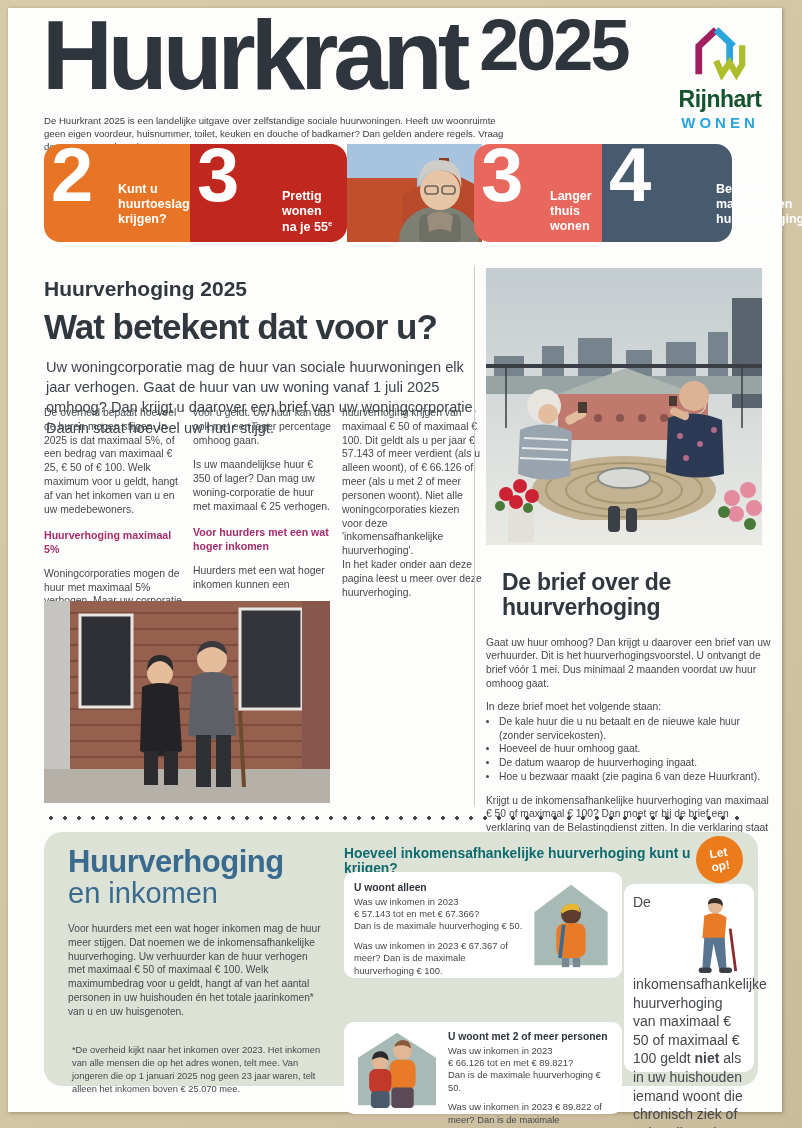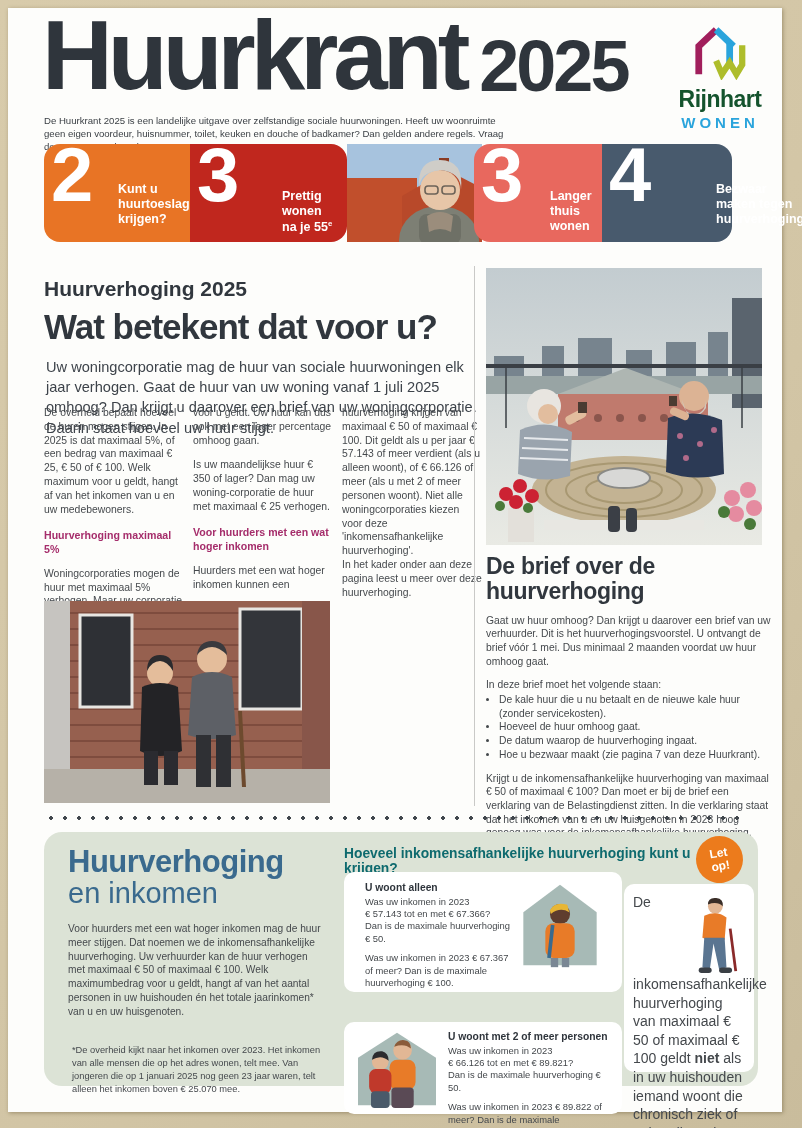--- a/index.html
+++ b/index.html
@@ -7,21 +7,21 @@
     width:802px;height:1128px;position:relative;overflow:hidden;
     background:linear-gradient(135deg,#d8cbab 0%,#d2c5a5 60%,#c9bc9c 100%);
     font-family:"Liberation Sans","DejaVu Sans",sans-serif;
     color:#44484c;
   }
   .page{
     position:absolute;left:8px;top:8px;width:774px;height:1104px;
     background:#fdfdfb;box-shadow:1px 1px 4px rgba(90,75,40,.45);
   }
   
-  .masthead-title{position:absolute;left:34px;top:-4px;display:flex;align-items:flex-end;gap:14px;color:#2f353c;}
+  .masthead-title{position:absolute;left:34px;top:-4px;display:flex;align-items:flex-start;gap:14px;color:#2f353c;}
   .mast-word{font-size:98px;font-weight:700;letter-spacing:-5px;line-height:1.05;}
   .mast-year{font-size:72px;font-weight:700;letter-spacing:-3px;}
   .logo{position:absolute;left:656px;top:16px;width:112px;text-align:center;}
   .logo-name{font-size:23px;font-weight:700;color:#14532d;letter-spacing:-.5px;margin-top:2px;}
   .logo-sub{font-size:15px;font-weight:700;color:#2aa4dc;letter-spacing:4px;margin-top:1px;}
   .intro{position:absolute;left:36px;top:96px;width:470px;font-size:9.6px;line-height:1.4;color:#3c4146;}
   
   .toc-band{position:absolute;left:36px;top:136px;height:98px;display:flex;}
   .toc-card{position:relative;height:98px;color:#fff;}
   .toc-num{position:absolute;left:7px;top:-7px;font-size:76px;font-weight:700;line-height:1;color:#fff;}
@@ -42,39 +42,39 @@
   .lede{position:absolute;left:38px;top:334px;width:432px;font-size:14.6px;line-height:1.4;color:#3d434a;}
   .colwrap{position:absolute;left:36px;top:398px;width:438px;display:flex;gap:9px;}
   .col{width:140px;font-size:10.4px;line-height:1.33;color:#45494d;}
   .col p{margin:0 0 11px 0;}
   .subhead{color:#a52d6b;font-weight:700;margin:0 0 1px 0;font-size:10.6px;}
   .photo-couple{position:absolute;left:36px;top:593px;width:286px;height:202px;overflow:hidden;}
   .vdivider{position:absolute;left:466px;top:258px;width:1px;height:540px;background:#c9c9c7;}
   
   .photo-balcony{position:absolute;left:478px;top:260px;width:276px;height:277px;overflow:hidden;}
   .letter{position:absolute;left:478px;top:546px;width:288px;}
-  .letter h2{margin:0;font-size:23px;font-weight:700;line-height:1.08;color:#31373e;letter-spacing:-.3px;}
+  .letter h2{margin:16px;font-size:23px;font-weight:700;line-height:1.08;color:#31373e;letter-spacing:-.3px;}
   .letter p{font-size:10.3px;line-height:1.33;margin:10px 0 0 0;}
   .letter .list-intro{margin:10px 0 0 0;}
   .letter ul{margin:1px 0 0 0;padding-left:13px;font-size:10.3px;line-height:1.33;}
   .letter li{margin:0;}
   
   .dotted-rule{position:absolute;left:36px;top:808px;width:702px;height:4px;
     background-image:radial-gradient(circle,#41474d 1.6px,transparent 1.8px);
     background-size:14px 4px;background-repeat:repeat-x;}
   
   .income-panel{position:absolute;left:36px;top:824px;width:714px;height:254px;background:#dce3d6;border-radius:18px;}
   .income-left{position:absolute;left:24px;top:14px;width:258px;}
   .income-h1{font-size:31px;font-weight:700;color:#3a6a8e;line-height:1.02;letter-spacing:-.5px;}
   .income-h2{font-size:29px;font-weight:400;color:#3a6a8e;line-height:1.05;}
   .income-left p{font-size:10.2px;line-height:1.35;margin:14px 0 0 0;color:#45494d;}
   .income-left .footnote{font-size:9.3px;line-height:1.38;margin-top:26px;padding-left:4px;}
   .income-q{position:absolute;left:300px;top:14px;width:400px;font-size:13.8px;font-weight:700;color:#0e6a6e;}
   .card{background:#fff;border-radius:10px;position:absolute;box-sizing:border-box;}
-  .card1{left:300px;top:40px;width:278px;height:120px;padding:9px 21px;display:flex;gap:6px;}
+  .card1{left:300px;top:40px;width:278px;height:106px;padding:9px 10px;display:flex;gap:6px;}
   .card2{left:300px;top:152px;width:278px;height:92px;padding:8px 10px;display:flex;gap:8px;margin-top:38px;}
   .cardtext{flex:1;font-size:9.4px;line-height:1.32;}
   .cardtext h3{margin:0 0 1px 0;font-size:10.3px;font-weight:700;color:#2f353c;}
   .cardtext p{margin:0 0 7px 0;white-space:pre-line;}
   .card3{left:580px;top:52px;width:130px;height:188px;padding:9px 9px;font-size:14px;line-height:1.33;}
   .card3 .bold{font-weight:700;}
   .card3 svg{float:right;margin:4px 0 0 2px;}
   .letop{position:absolute;left:652px;top:4px;width:47px;height:47px;border-radius:50%;background:#ec7b1c;
     display:flex;align-items:center;justify-content:center;transform:rotate(-10deg);z-index:5;}
   .letop span{color:#fff;font-weight:700;font-size:12px;line-height:1.05;text-align:center;white-space:pre-line;}
@@ -306,21 +306,21 @@
   </div>
 
   <div class="letter">
     <h2>De brief over de huurverhoging</h2>
     <p>Gaat uw huur omhoog? Dan krijgt u daarover een brief van uw verhuurder. Dit is het huurverhogingsvoorstel. U ontvangt de brief vóór 1 mei. Dus minimaal 2 maanden voordat uw huur omhoog gaat.</p>
     <p class="list-intro">In deze brief moet het volgende staan:</p>
     <ul>
       <li>De kale huur die u nu betaalt en de nieuwe kale huur (zonder servicekosten).</li>
       <li>Hoeveel de huur omhoog gaat.</li>
       <li>De datum waarop de huurverhoging ingaat.</li>
-      <li>Hoe u bezwaar maakt (zie pagina 7 van deze Huurkrant).</li>
+      <li>Hoe u bezwaar maakt (zie pagina 6 van deze Huurkrant).</li>
     </ul>
     <p>Krijgt u de inkomensafhankelijke huurverhoging van maximaal € 50 of maximaal € 100? Dan moet er bij de brief een verklaring van de Belastingdienst zitten. In die verklaring staat dat het inkomen van u en uw huisgenoten in 2023 hoog genoeg was voor de inkomensafhankelijke huurverhoging.</p>
   </div>
 
   <div class="dotted-rule"></div>
 
   <div class="income-panel">
     <div class="income-left">
       <div class="income-h1">Huurverhoging</div>
       <div class="income-h2">en inkomen</div>

